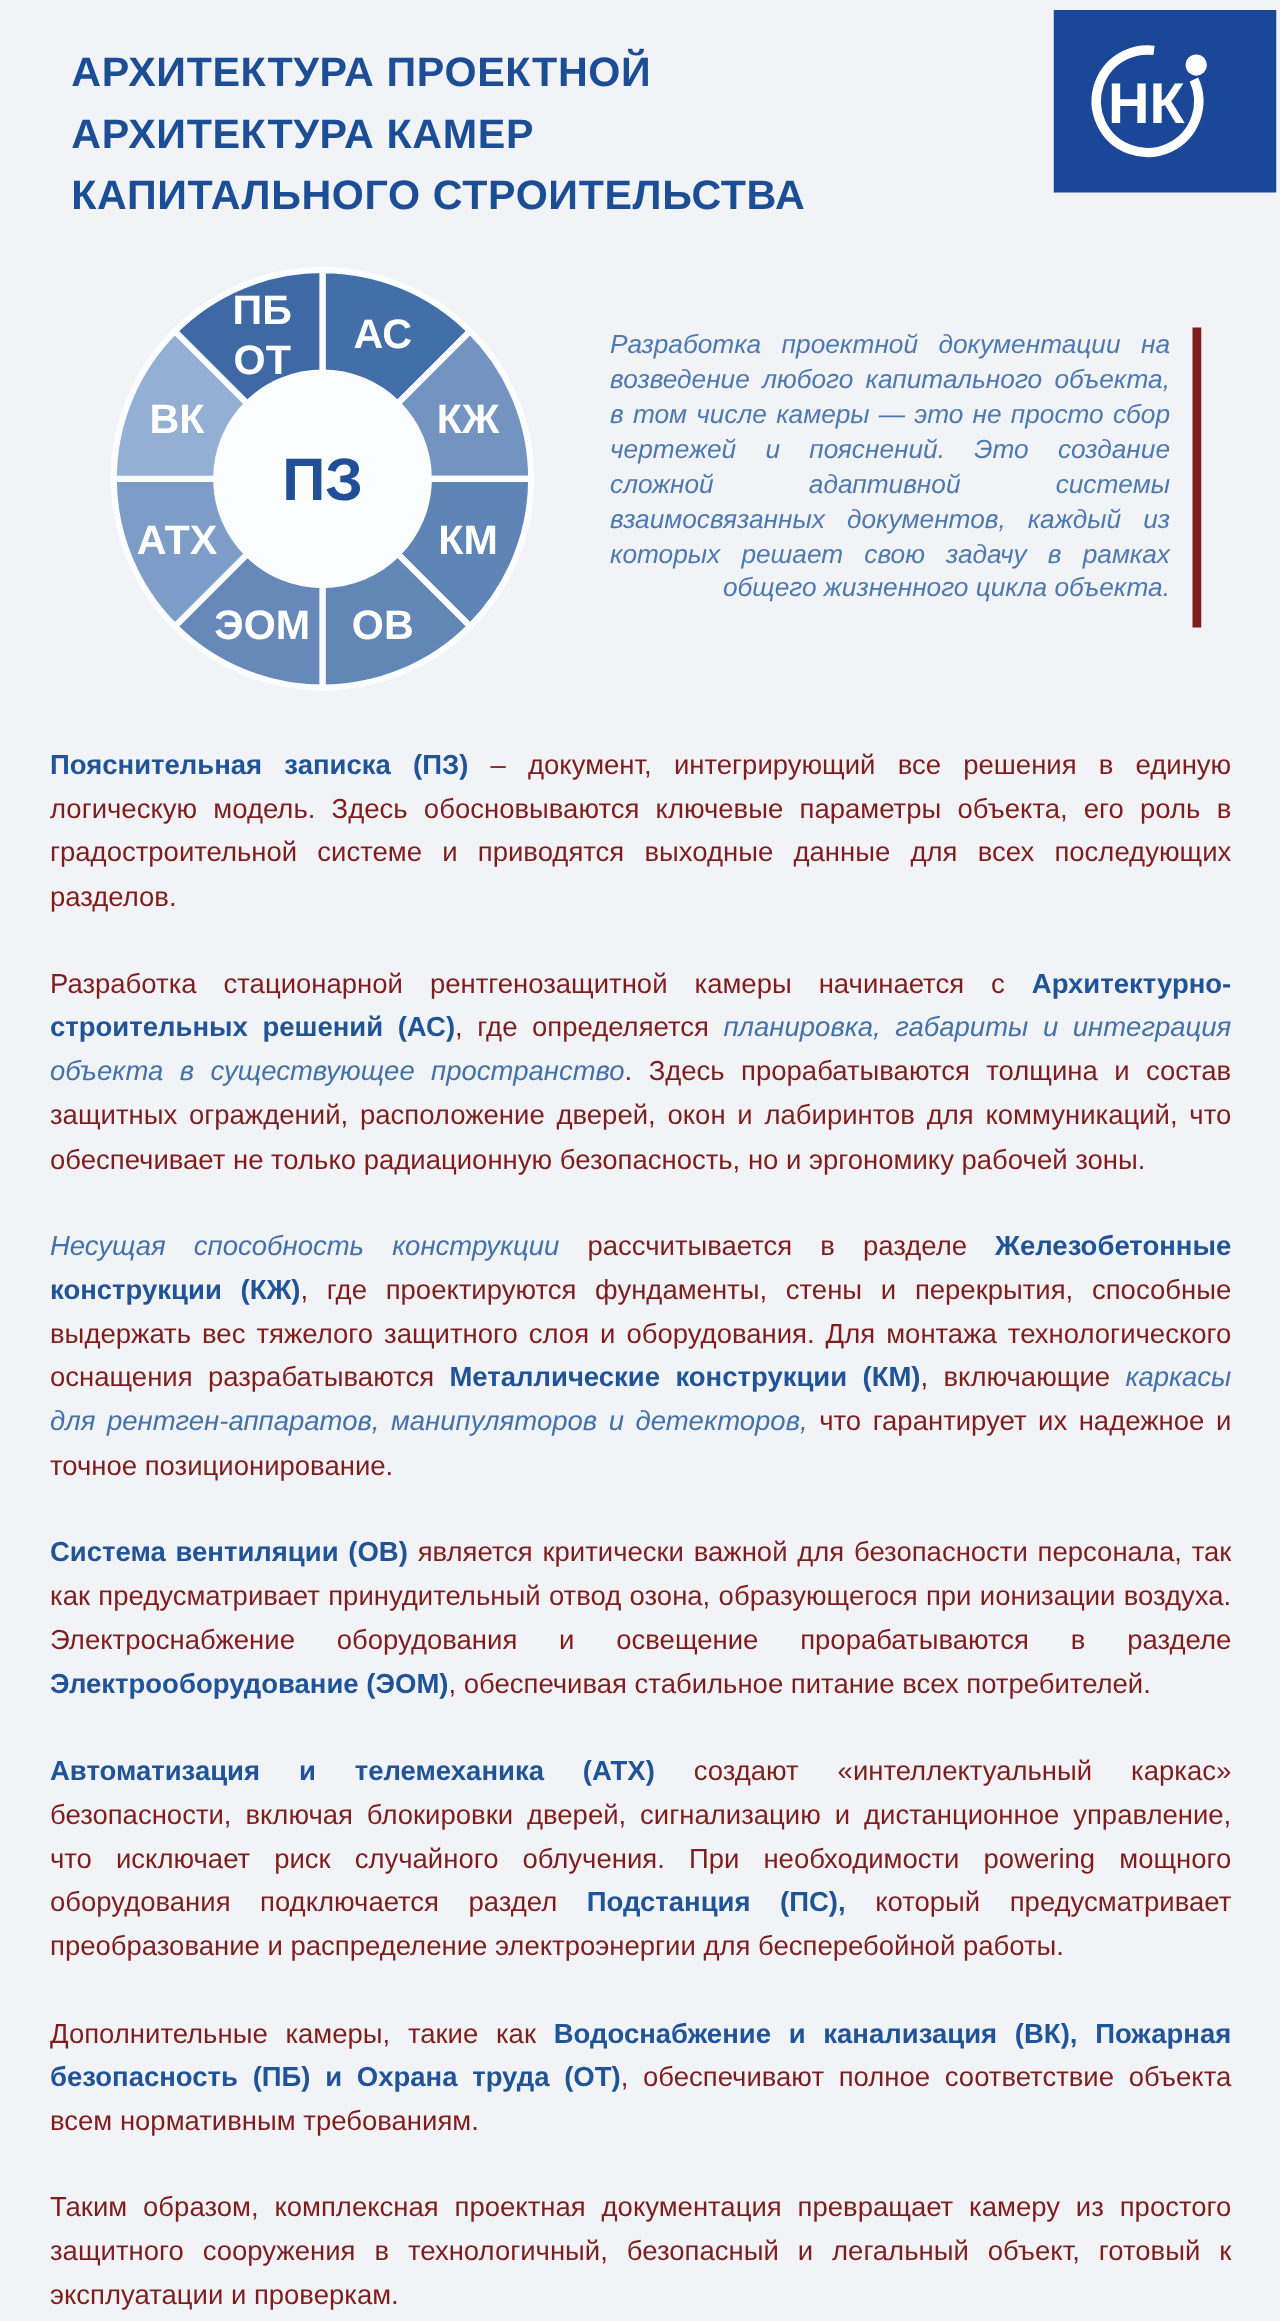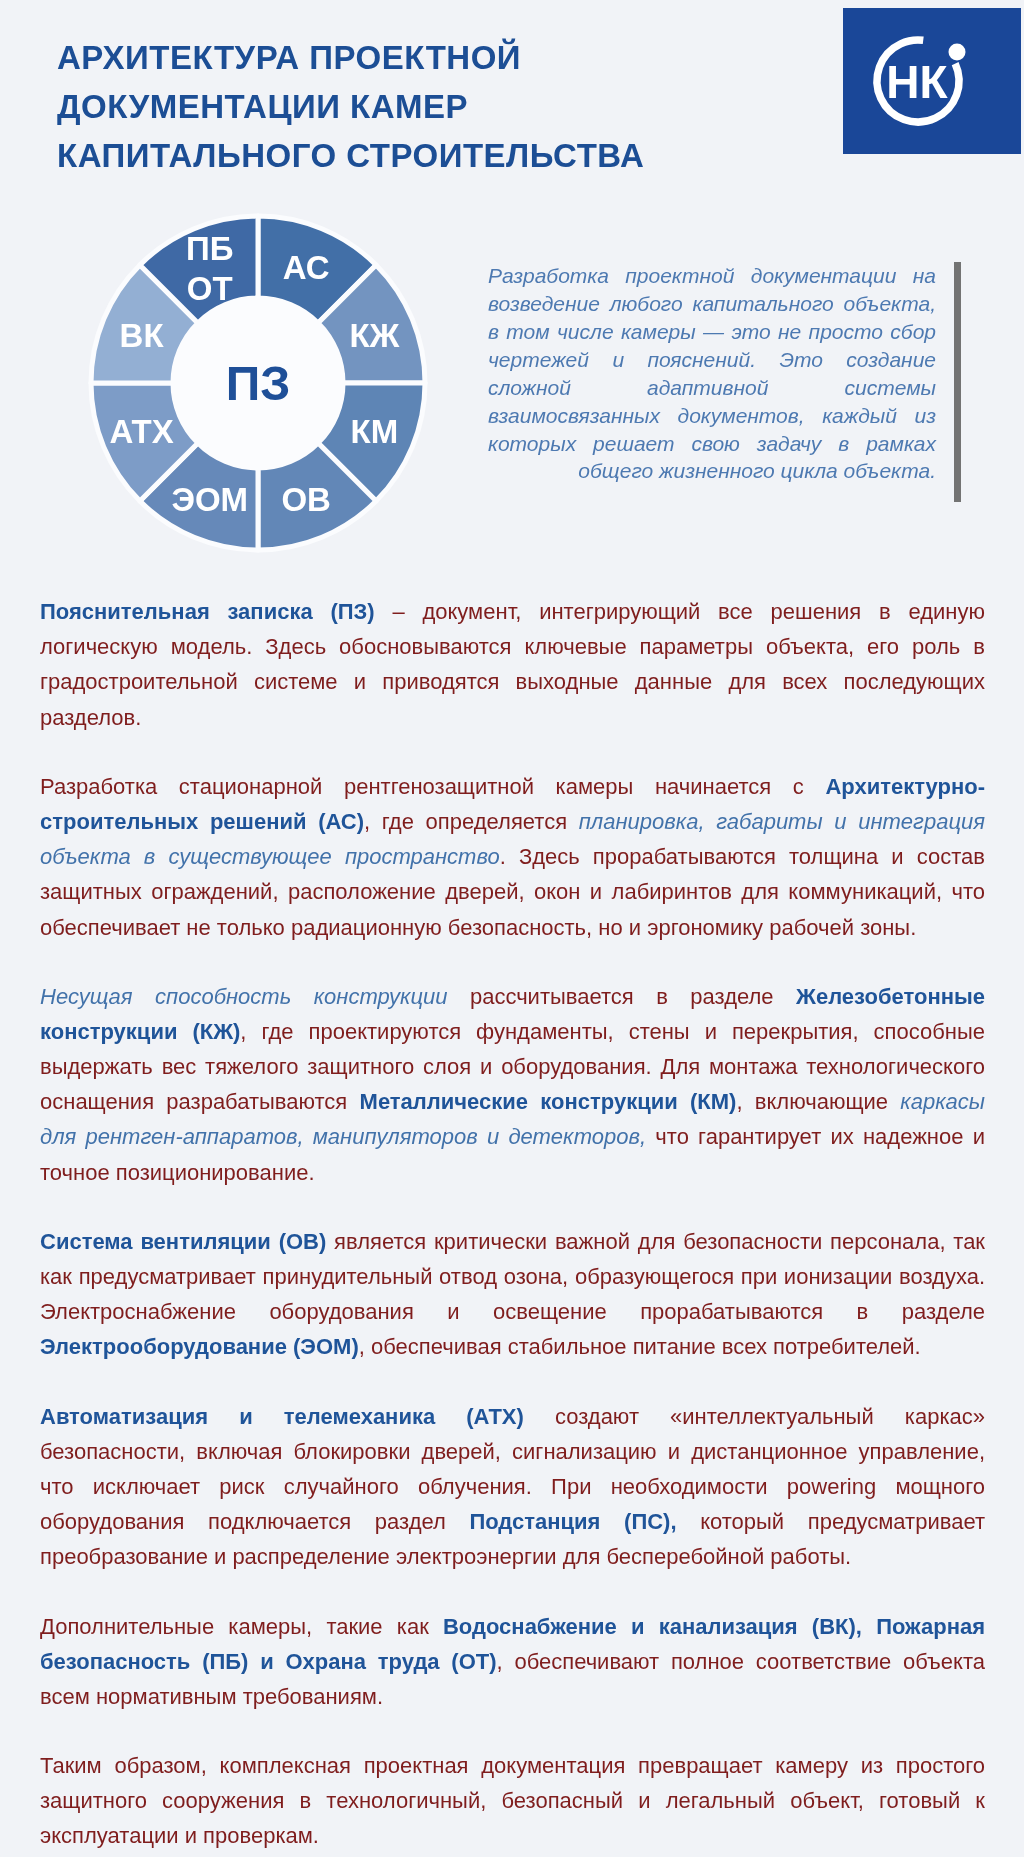--- a/index.html
+++ b/index.html
@@ -49,21 +49,21 @@
     font-family:"Liberation Sans", sans-serif;
     font-size:48px;
     font-weight:bold;
   }
   
   .intro{
     position:absolute;
     left:488px; top:262px;
     width:448px;
     padding-right:18px;
-    border-right:7px solid #737373;
+    border-right:7px solid #7f1d1d;
     color:#4d79b1;
     font-size:21px;
     font-style:italic;
     line-height:1.33;
     text-align:justify;
     text-align-last:right;
     min-height:240px;
   }
   
   .bodytext{
@@ -80,21 +80,21 @@
   .rb{color:#1f5499;font-weight:bold;}
   .ri{color:#4272aa;font-style:italic;}
 </style>
 </head>
 <body>
 
 <div class="page">
 
   <div class="title">
     <div>АРХИТЕКТУРА ПРОЕКТНОЙ</div>
-    <div>ДОКУМЕНТАЦИИ КАМЕР</div>
+    <div>АРХИТЕКТУРА КАМЕР</div>
     <div>КАПИТАЛЬНОГО СТРОИТЕЛЬСТВА</div>
   </div>
 
   <div class="logo">
     <svg viewBox="0 0 150 146">
       <circle cx="75" cy="73" r="41" fill="none" stroke="#ffffff" stroke-width="7.5" stroke-dasharray="216 41.6" transform="rotate(-25 75 73)"></circle>
       <circle cx="114" cy="44" r="8.5" fill="#ffffff"></circle>
       <text x="74" y="90" text-anchor="middle" fill="#ffffff" font-family="Liberation Sans, sans-serif" font-size="46" font-weight="bold">НК</text>
     </svg>
   </div>

